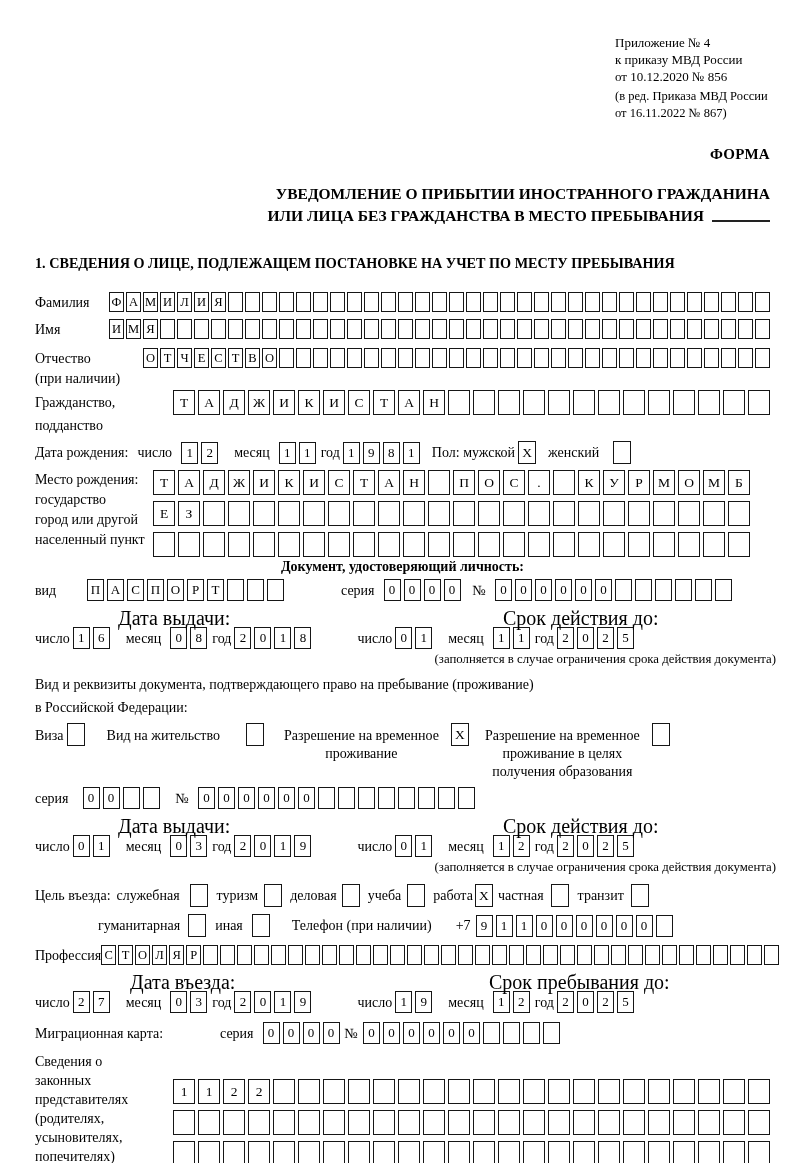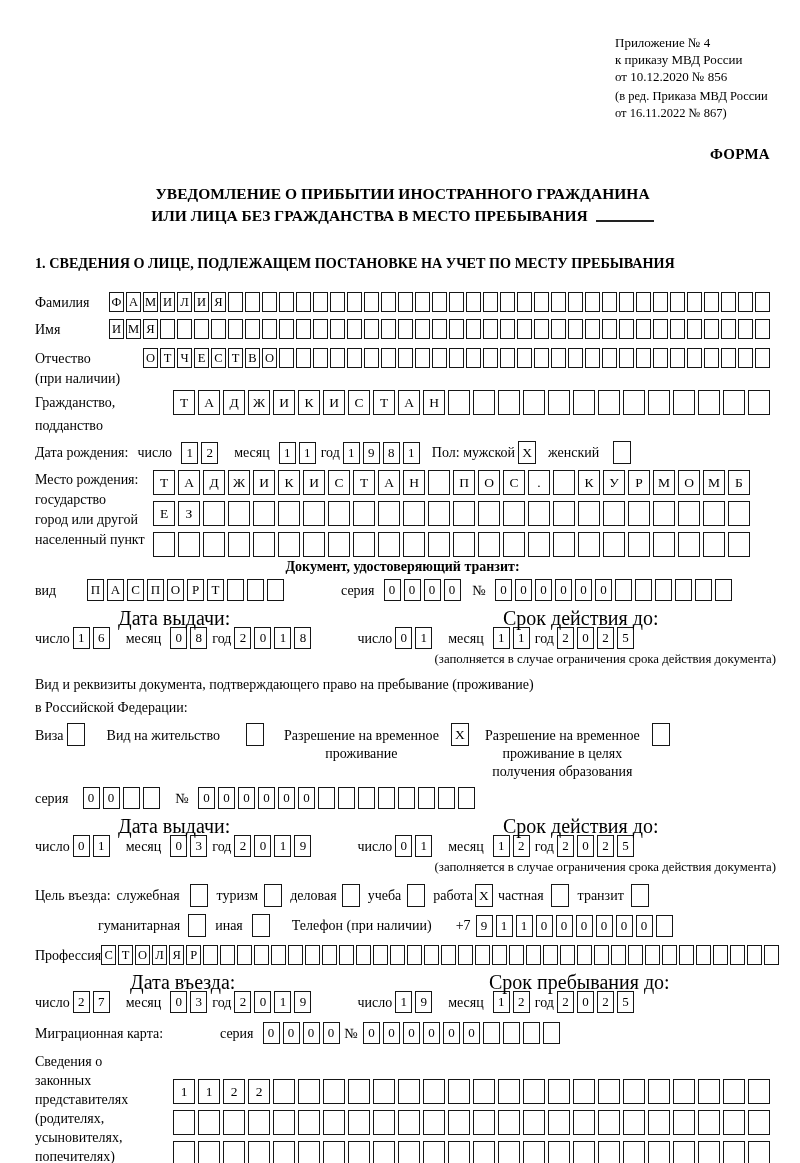--- a/index.html
+++ b/index.html
@@ -5,21 +5,21 @@
   html,body{margin:0;padding:0;background:#ffffff;}
   .page{
     width:800px;height:1163px;box-sizing:border-box;background:#ffffff;color:#000;
     font-family:"Liberation Serif","DejaVu Serif",serif;font-size:14px;
     padding:34px 30px 0 35px;overflow:hidden;position:relative;
   }
   .hdr{margin-left:580px;width:190px;font-size:13px;line-height:17px;}
   .hdr-sub{font-size:12.5px;}
   .hdr-gap{height:3px;}
   .forma{text-align:right;font-weight:bold;font-size:15px;margin-top:24px;letter-spacing:.3px;}
-  .title{text-align:center;font-weight:bold;font-size:15.5px;line-height:22px;margin-top:20px;}
+  .title{text-align:right;font-weight:bold;font-size:15.5px;line-height:22px;margin-top:20px;}
   .uline{display:inline-block;width:58px;border-bottom:2.2px solid #222;height:2px;margin-left:8px;vertical-align:-1px;}
   .sec{font-weight:bold;font-size:14.2px;margin-top:28px;}
   .row{display:flex;align-items:center;}
   .lbl{font-size:14px;line-height:17px;white-space:nowrap;}
   .cells{display:flex;gap:2px;flex:none;}
   .cells.g3{gap:3px;}
   .cell{box-sizing:border-box;border:1.8px solid #161616;background:#fff;flex:none;
         display:flex;align-items:center;justify-content:center;font-size:12.5px;}
   .cell.s{width:15px;height:20px;}
   .cell.m{width:17px;height:22px;font-size:13px;}
@@ -334,21 +334,21 @@
           <span class="cell b"></span>
           <span class="cell b"></span>
           <span class="cell b"></span>
           <span class="cell b"></span>
           <span class="cell b"></span>
           <span class="cell b"></span>
         </span>
     </div>
   </div>
 
-  <div style="text-align:center;font-weight:bold;margin-top:2px;font-size:14px">Документ, удостоверяющий транзит:</div>
+  <div style="text-align:center;font-weight:bold;margin-top:2px;font-size:14px">Документ, удостоверяющий личность:</div>
 
   <div class="row" style="margin-top:4px">
     <span class="lbl" style="width:52px">вид</span>
     <span class="cells g3">
         <span class="cell m">П</span>
         <span class="cell m">А</span>
         <span class="cell m">С</span>
         <span class="cell m">П</span>
         <span class="cell m">О</span>
         <span class="cell m">Р</span>

